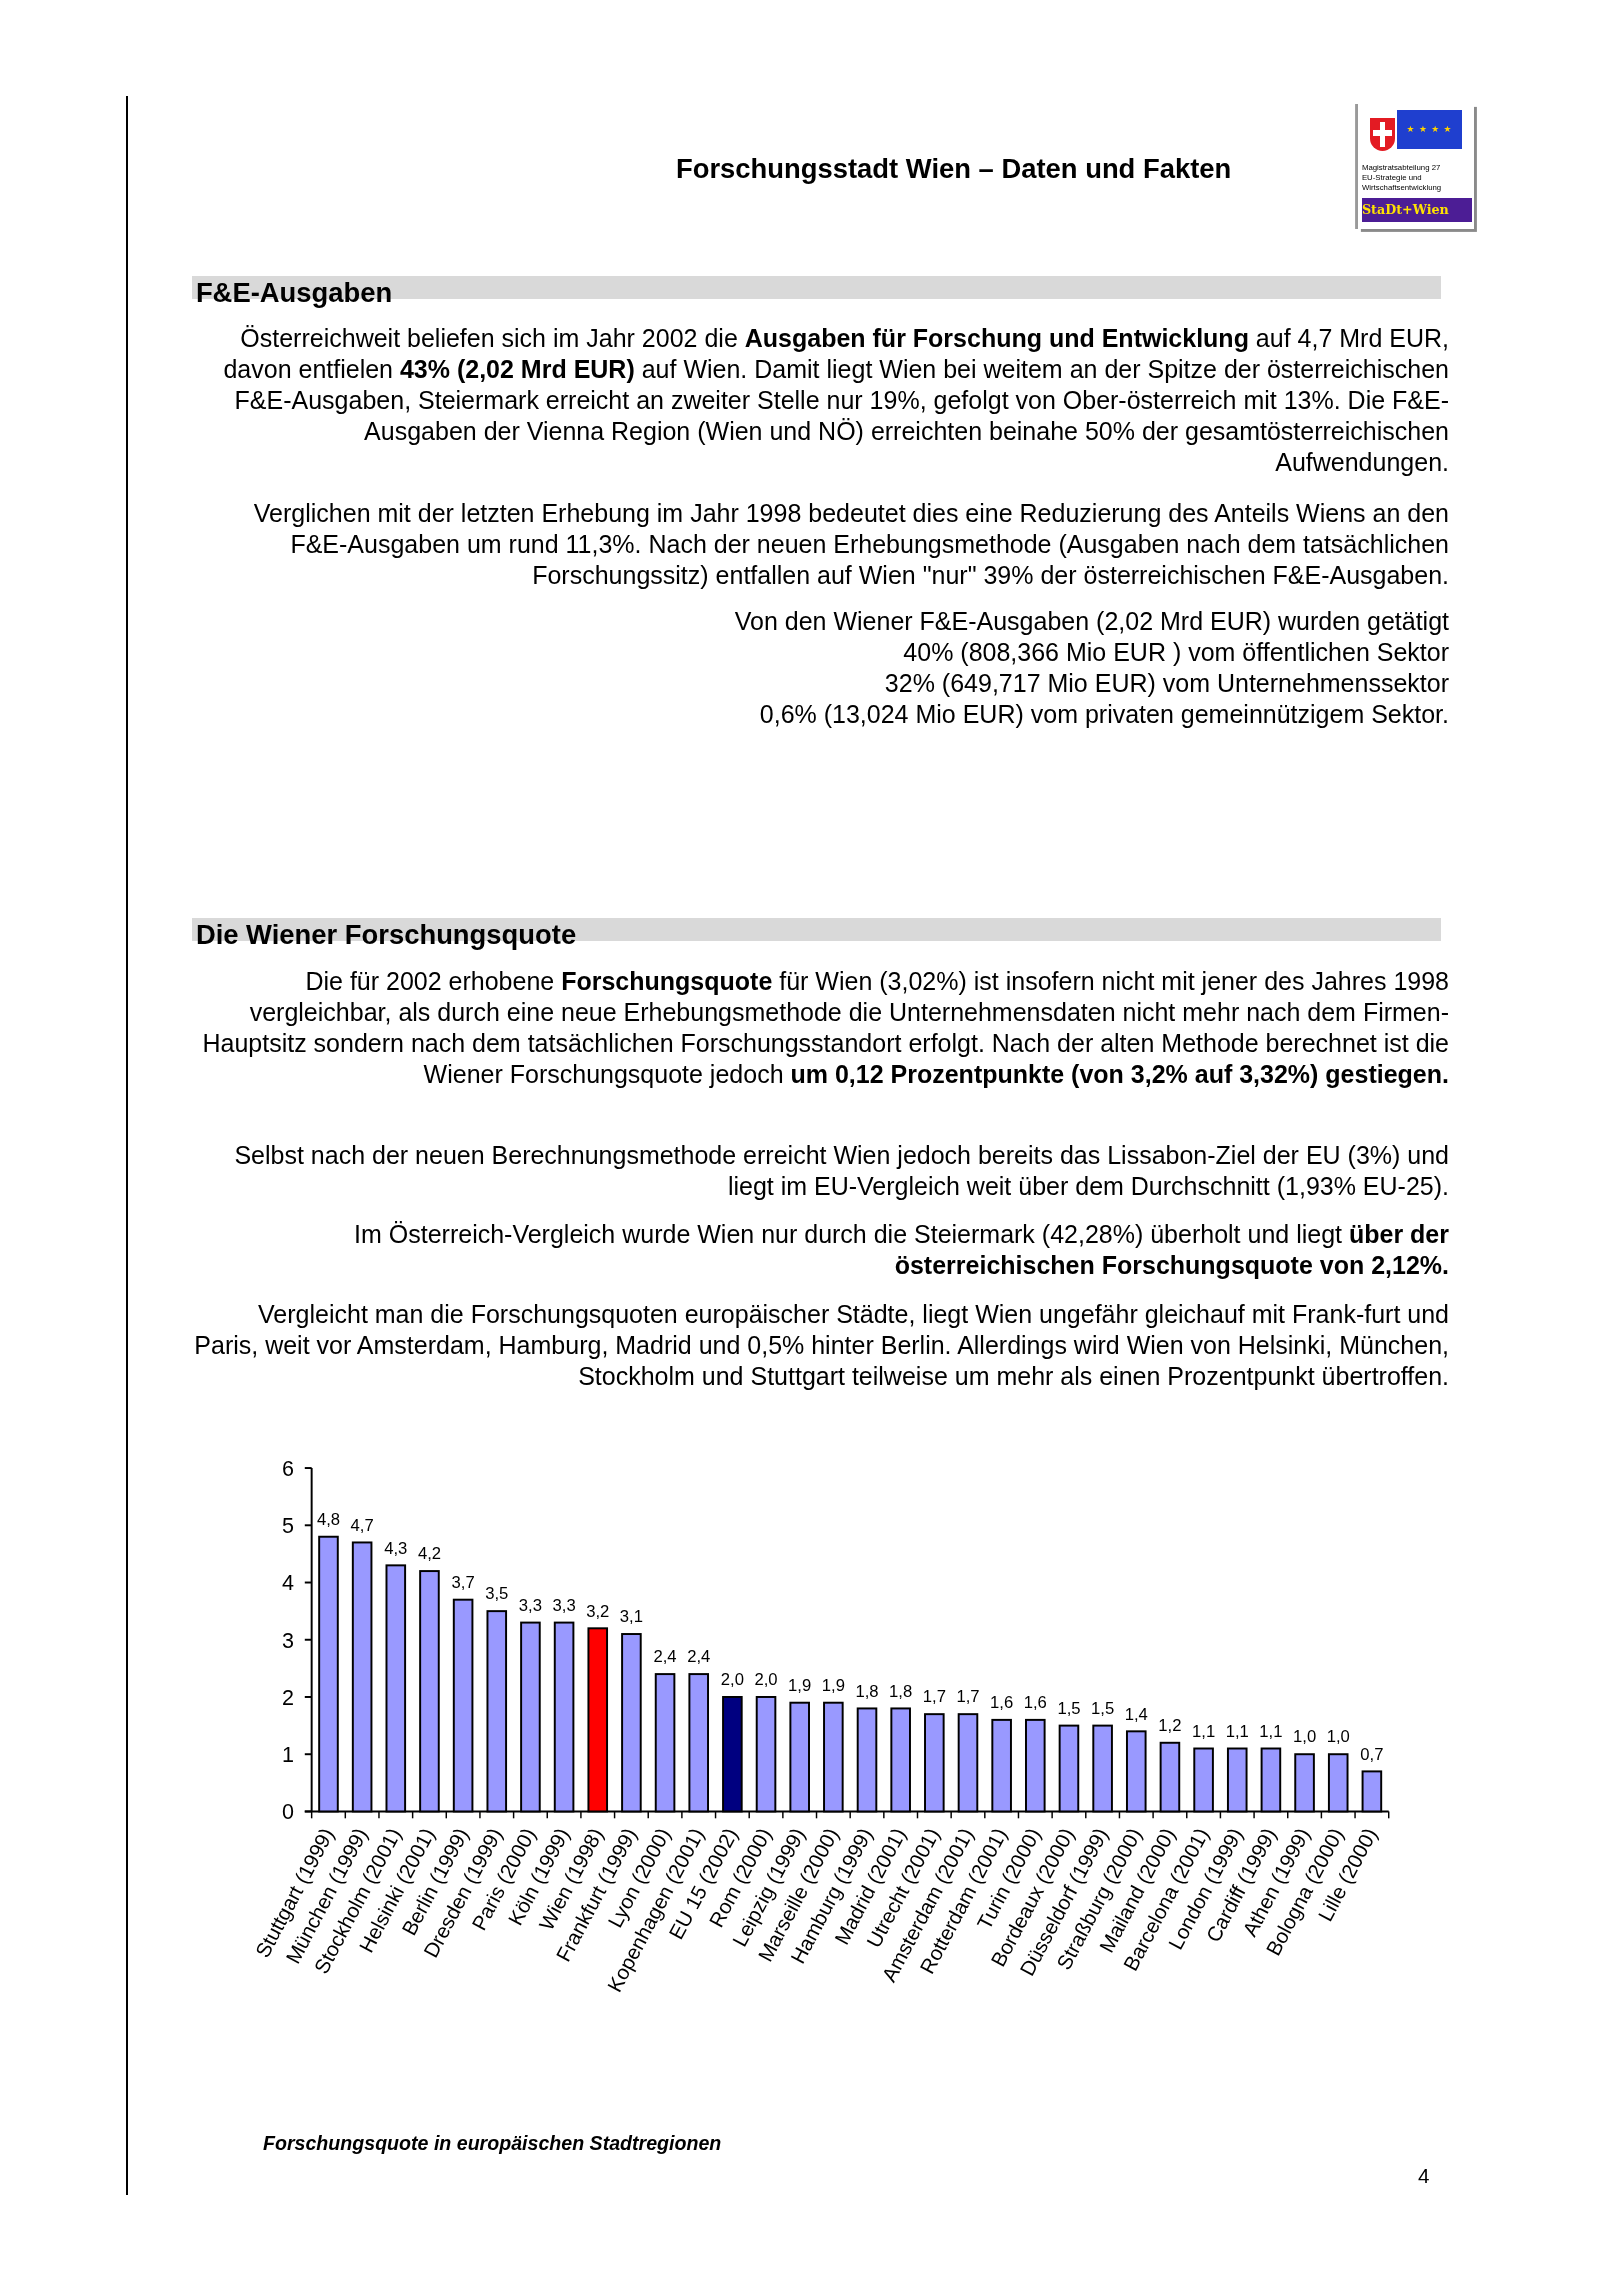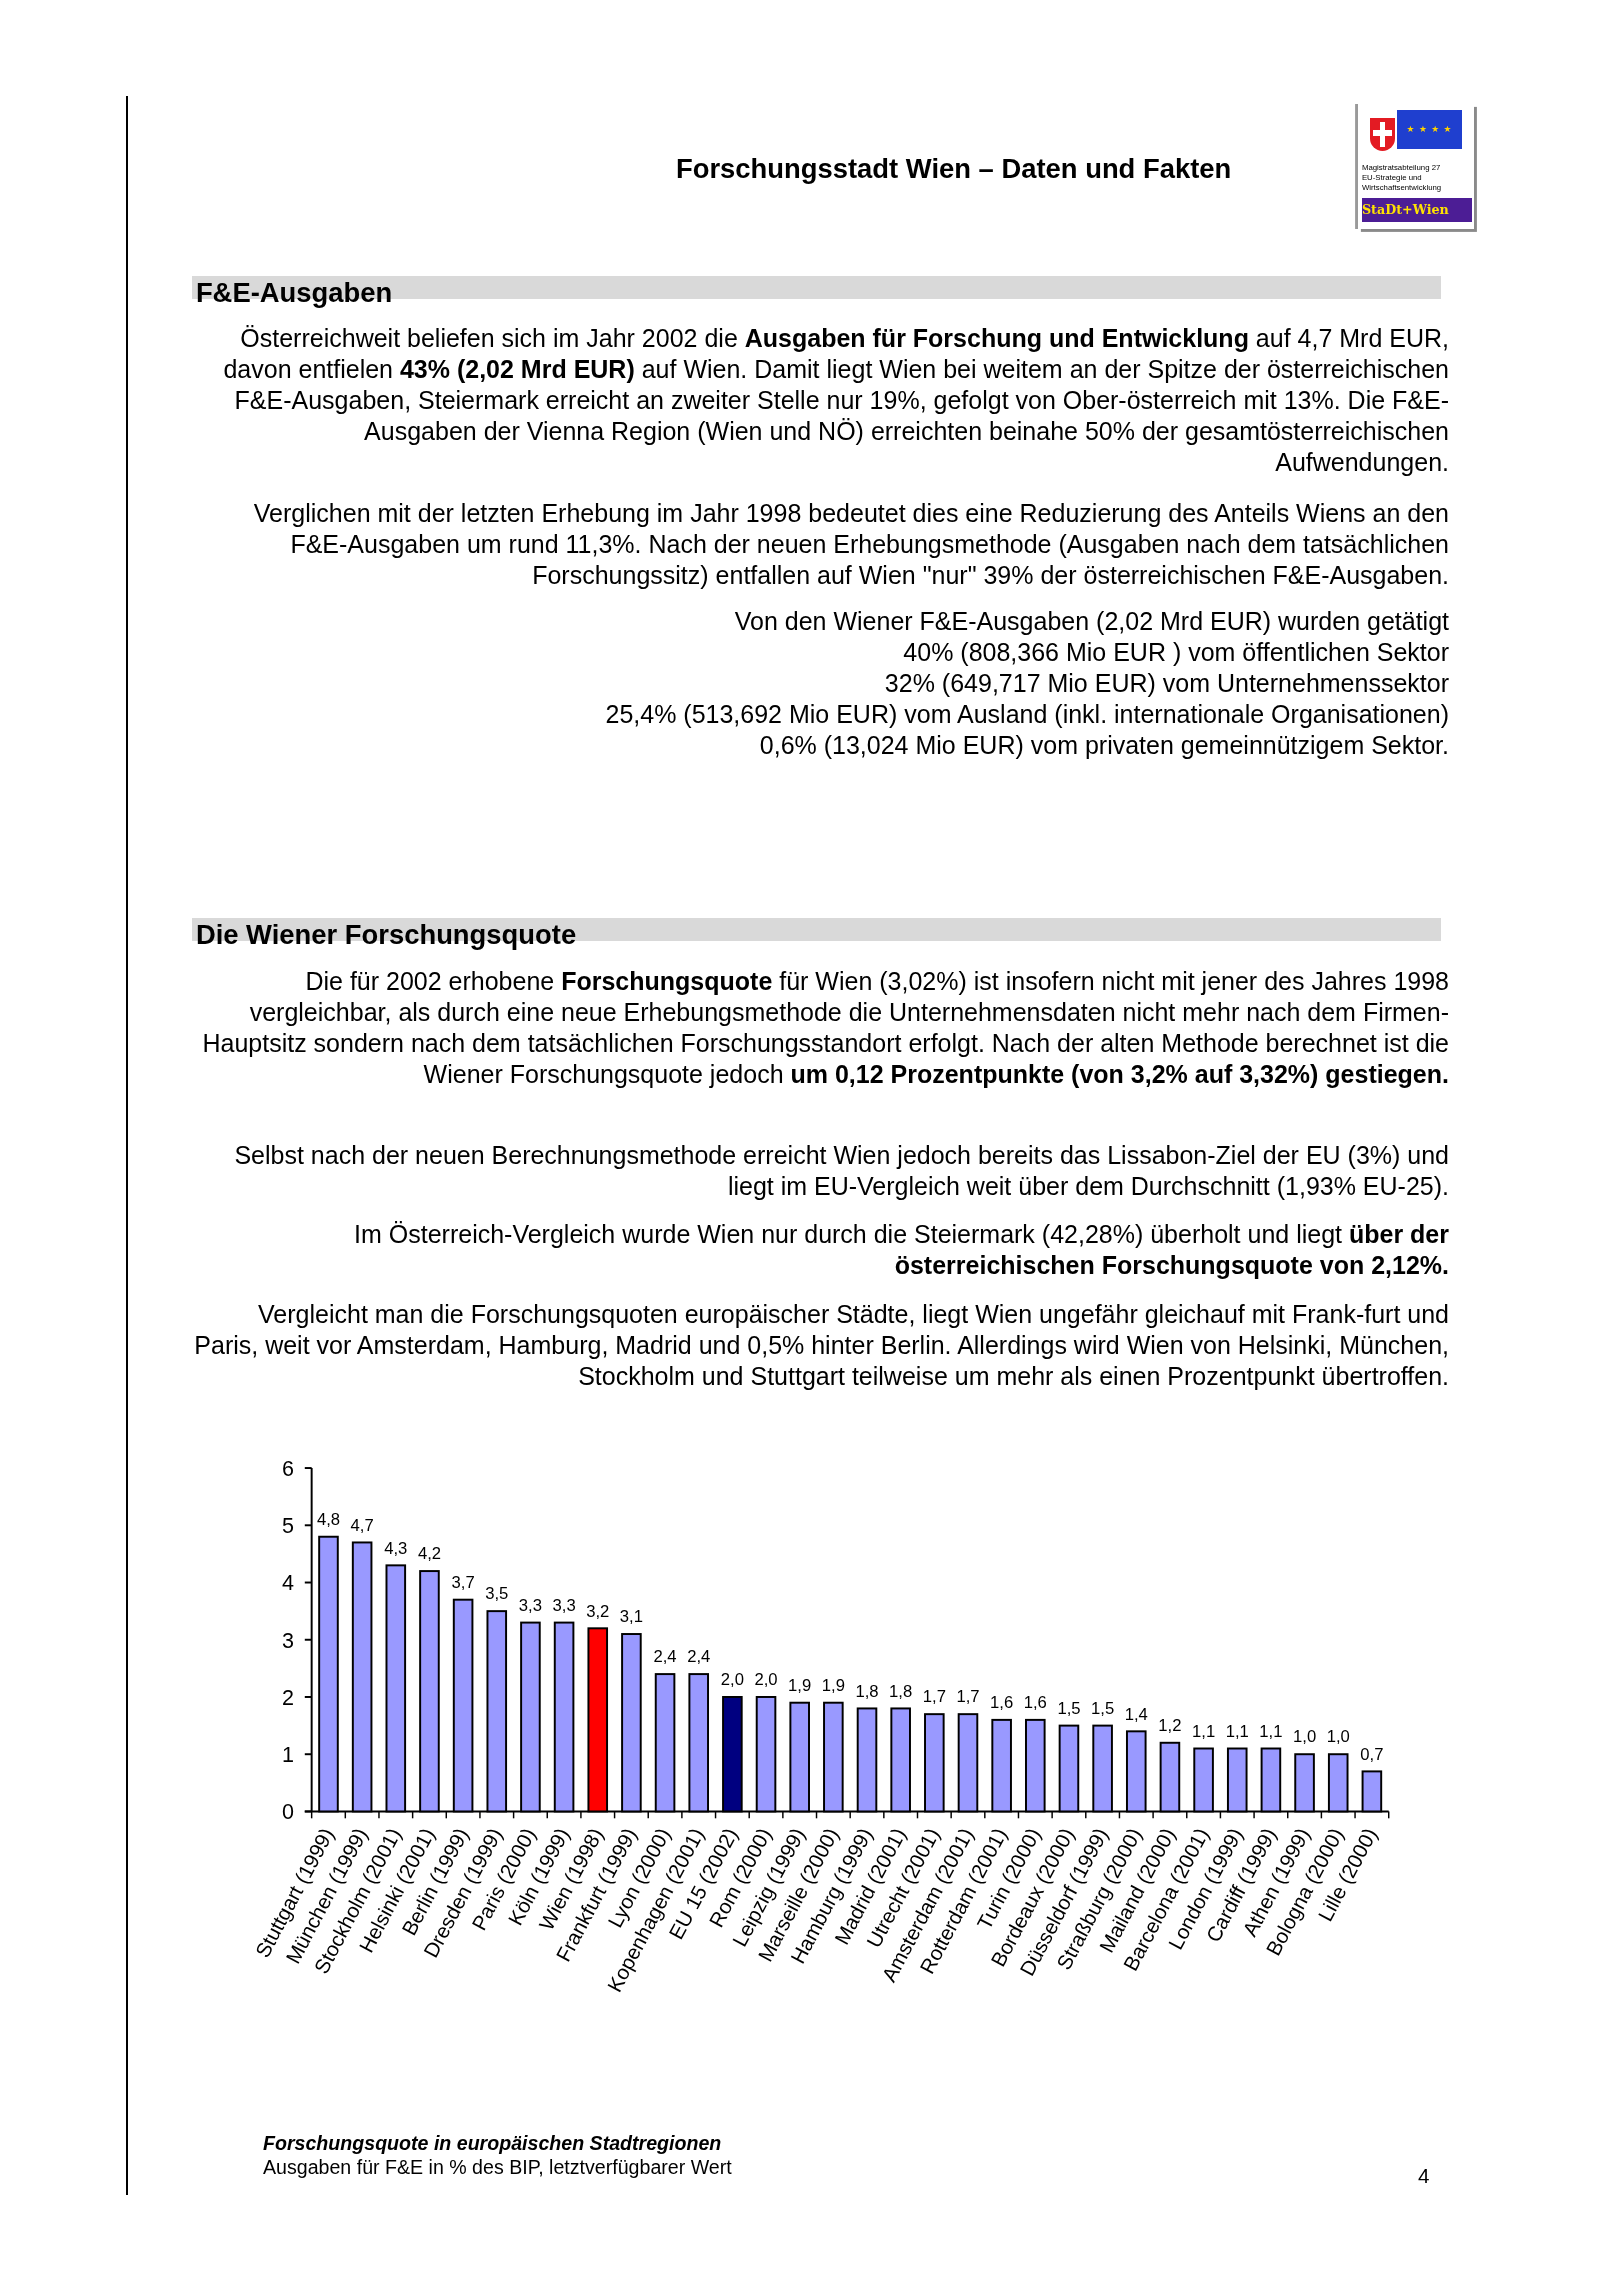--- a/index.html
+++ b/index.html
@@ -52,21 +52,20 @@
 <div class="para" style="top:323px;">
   <span>Österreichweit beliefen sich im Jahr 2002 die </span><b>Ausgaben für Forschung und Entwicklung</b><span> auf 4,7 Mrd EUR, davon entfielen </span><b>43% (2,02 Mrd EUR)</b><span> auf Wien. Damit liegt Wien bei weitem an der Spitze der österreichischen F&amp;E-Ausgaben, Steiermark erreicht an zweiter Stelle nur 19%, gefolgt von Ober-österreich mit 13%. Die F&amp;E-Ausgaben der Vienna Region (Wien und NÖ) erreichten beinahe 50% der gesamtösterreichischen Aufwendungen.</span>
 </div>
 
 <div class="para" style="top:498px;">Verglichen mit der letzten Erhebung im Jahr 1998 bedeutet dies eine Reduzierung des Anteils Wiens an den F&amp;E-Ausgaben um rund 11,3%. Nach der neuen Erhebungsmethode (Ausgaben nach dem tatsächlichen Forschungssitz) entfallen auf Wien "nur" 39% der österreichischen F&amp;E-Ausgaben.</div>
 
 <div class="para" style="top:606px;">
   <div>Von den Wiener F&amp;E-Ausgaben (2,02 Mrd EUR) wurden getätigt</div>
   <div class="indent">40% (808,366 Mio EUR ) vom öffentlichen Sektor</div>
   <div class="indent">32% (649,717 Mio EUR) vom Unternehmenssektor</div>
-  <div class="indent">25,4% (513,692 Mio EUR) vom Ausland (inkl. internationale Organisationen)</div>
   <div class="indent">0,6% (13,024 Mio EUR) vom privaten gemeinnützigem Sektor.</div>
 </div>
 
 <div class="section-head" style="top:918px;">Die Wiener Forschungsquote</div>
 
 <div class="para" style="top:966px;">
   <span>Die für 2002 erhobene </span><b>Forschungsquote</b><span> für Wien (3,02%) ist insofern nicht mit jener des Jahres 1998 vergleichbar, als durch eine neue Erhebungsmethode die Unternehmensdaten nicht mehr nach dem Firmen-Hauptsitz sondern nach dem tatsächlichen Forschungsstandort erfolgt. Nach der alten Methode berechnet ist die Wiener Forschungsquote jedoch </span><b>um 0,12 Prozentpunkte (von 3,2% auf 3,32%) gestiegen.</b>
 </div>
 
 <div class="para" style="top:1140px;">Selbst nach der neuen Berechnungsmethode erreicht Wien jedoch bereits das Lissabon-Ziel der EU (3%) und liegt im EU-Vergleich weit über dem Durchschnitt (1,93% EU-25).</div>
@@ -220,17 +219,16 @@
     <rect x="1355.984375" y="1789.6" width="19" height="58.4" fill="#9999ff" stroke="#000000" stroke-width="2"></rect>
     <text x="1365.484375" y="1777.6" text-anchor="middle" font-size="17" font-family="Liberation Sans, sans-serif">1,0</text>
     <text x="1371.484375" y="1870" text-anchor="end" font-size="21" font-family="Liberation Sans, sans-serif" transform="rotate(-62 1371.484375 1870)">Bologna (2000)</text>
     <rect x="1390.328125" y="1807.12" width="19" height="40.879999999999995" fill="#9999ff" stroke="#000000" stroke-width="2"></rect>
     <text x="1399.828125" y="1795.12" text-anchor="middle" font-size="17" font-family="Liberation Sans, sans-serif">0,7</text>
     <text x="1405.828125" y="1870" text-anchor="end" font-size="21" font-family="Liberation Sans, sans-serif" transform="rotate(-62 1405.828125 1870)">Lille (2000)</text>
   </svg>
 
 <div class="caption">
   <div class="c-title">Forschungsquote in europäischen Stadtregionen</div>
-  <div>Ausgaben für F&amp;E in % des BIP, letztverfügbarer Wert</div>
 </div>
 
 <div class="page-num">4</div>
 
 
 </body></html>

